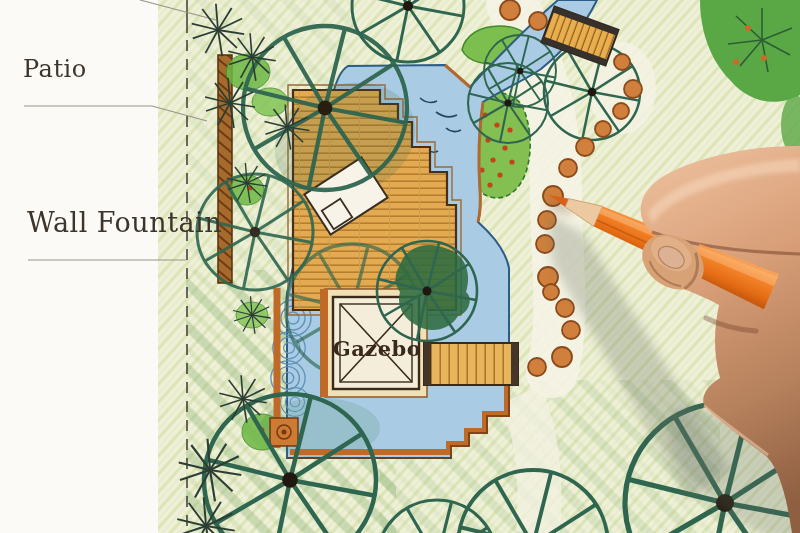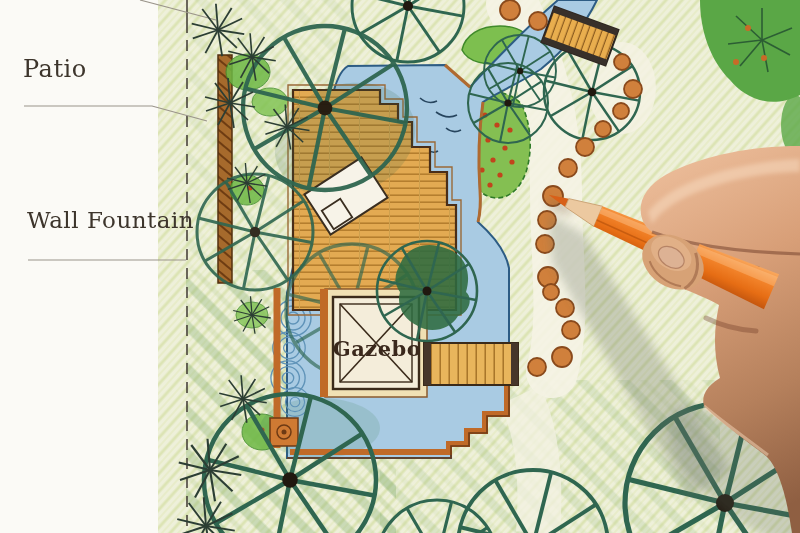--- a/index.html
+++ b/index.html
@@ -2,21 +2,21 @@
 <html><head>
 <meta charset="utf-8">
 <style>
   html,body{margin:0;padding:0;background:#222;}
   .shot{position:relative;width:800px;height:533px;overflow:hidden;background:#eab308;
         font-family:"Liberation Sans",sans-serif;}
   .shot svg{position:absolute;left:0;top:0;}
   .label{position:absolute;font-family:"DejaVu Serif",serif;color:#3d352c;letter-spacing:.5px;
          white-space:nowrap;user-select:none;}
   .label-patio{left:23px;top:55px;font-size:24px;}
-  .label-wallfountain{left:27px;top:207px;font-size:23px;}
+  .label-wallfountain{left:27px;top:207px;font-size:27px;}
   .label-gazebo{left:330px;top:336px;width:94px;text-align:center;font-size:21px;
                 font-weight:700;color:#3a281c;letter-spacing:.5px;}
 </style>
 </head>
 <body>
 
 <div class="shot">
 <svg width="800" height="533" viewBox="0 0 800 533">
 <defs>
   <pattern id="bgHatch" width="12" height="12" patternUnits="userSpaceOnUse" patternTransform="rotate(-48)">

